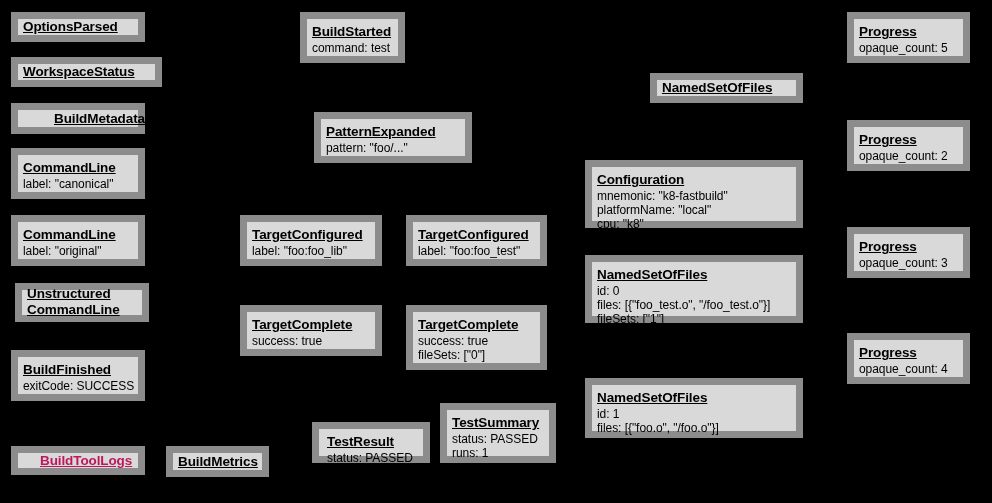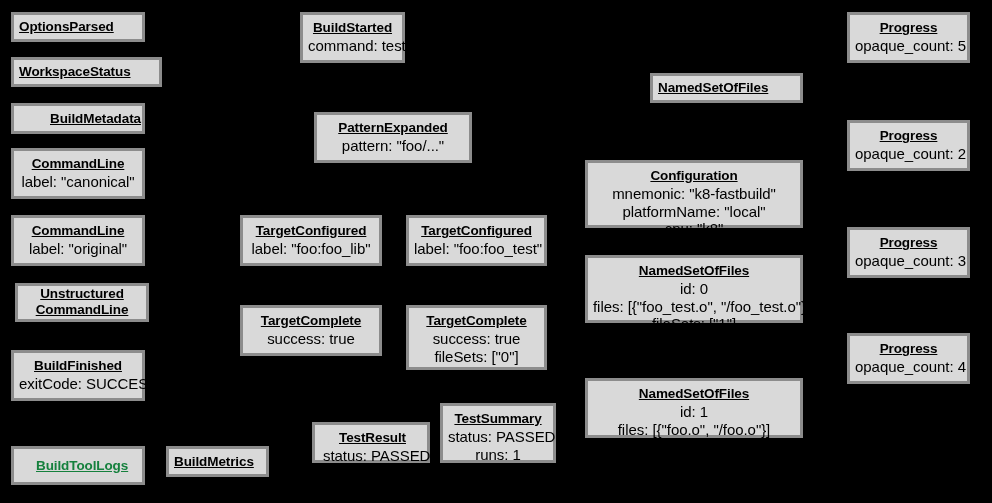--- a/index.html
+++ b/index.html
@@ -13,41 +13,40 @@
     width: 992px;
     height: 503px;
     background: #000000;
     overflow: hidden;
     font-family: "Liberation Sans", sans-serif;
   }
   .node {
     position: absolute;
     box-sizing: border-box;
     background: #d9d9d9;
-    border: 3px solid #0c4a6e;
+    border: 7px solid #0c4a6e;
     padding: 3px 5px 4px 5px;
     color: #000000;
     line-height: 1.18;
-    text-align: center;
   }
   .node-title {
     display: inline-block;
     font-size: 13.5px;
     font-weight: bold;
     text-decoration: underline;
     white-space: nowrap;
     letter-spacing: -0.1px;
     margin-bottom: 1px;
   }
   .node-title.wrap {
     white-space: normal;
   }
   .node-field {
     display: block;
-    font-size: 15px;
+    font-size: 12px;
     font-weight: normal;
     white-space: nowrap;
     letter-spacing: -0.05px;
   }
   .titleonly {
     display: flex;
     align-items: center;
   }
 </style>
 </head>
@@ -68,21 +67,21 @@
     </div>
     <div class="node" style="left: 11px; top: 215px; width: 134px; height: 51px; background: rgb(217, 217, 217); border-color: rgb(140, 140, 140); color: rgb(0, 0, 0);">
       <div><span class="node-title">CommandLine</span><span class="node-field">label: "original"</span></div>
     </div>
     <div class="node titleonly" style="left: 15px; top: 283px; width: 134px; height: 39px; background: rgb(217, 217, 217); border-color: rgb(140, 140, 140); color: rgb(0, 0, 0);">
       <div><span class="node-title wrap">Unstructured CommandLine</span></div>
     </div>
     <div class="node" style="left: 11px; top: 350px; width: 134px; height: 51px; background: rgb(217, 217, 217); border-color: rgb(140, 140, 140); color: rgb(0, 0, 0);">
       <div><span class="node-title">BuildFinished</span><span class="node-field">exitCode: SUCCESS</span></div>
     </div>
-    <div class="node titleonly" style="left: 11px; top: 446px; width: 134px; height: 39px; background: rgb(217, 217, 217); border-color: rgb(140, 140, 140); color: #15803d; padding-left: 22px;">
+    <div class="node titleonly" style="left: 11px; top: 446px; width: 134px; height: 29px; background: rgb(217, 217, 217); border-color: rgb(140, 140, 140); color: #be185d; padding-left: 22px;">
       <div><span class="node-title">BuildToolLogs</span></div>
     </div>
     <div class="node titleonly" style="left: 166px; top: 446px; width: 103px; height: 31px; background: rgb(217, 217, 217); border-color: rgb(140, 140, 140); color: rgb(0, 0, 0);">
       <div><span class="node-title">BuildMetrics</span></div>
     </div>
     <div class="node" style="left: 300px; top: 12px; width: 105px; height: 51px; background: rgb(217, 217, 217); border-color: rgb(140, 140, 140); color: rgb(0, 0, 0);">
       <div><span class="node-title">BuildStarted</span><span class="node-field">command: test</span></div>
     </div>
     <div class="node" style="left: 299px; top: 112px; width: 158px; height: 51px; background: rgb(217, 217, 217); border-color: rgb(140, 140, 140); color: rgb(0, 0, 0); margin-left: 15px;">
       <div><span class="node-title">PatternExpanded</span><span class="node-field">pattern: "foo/..."</span></div>

